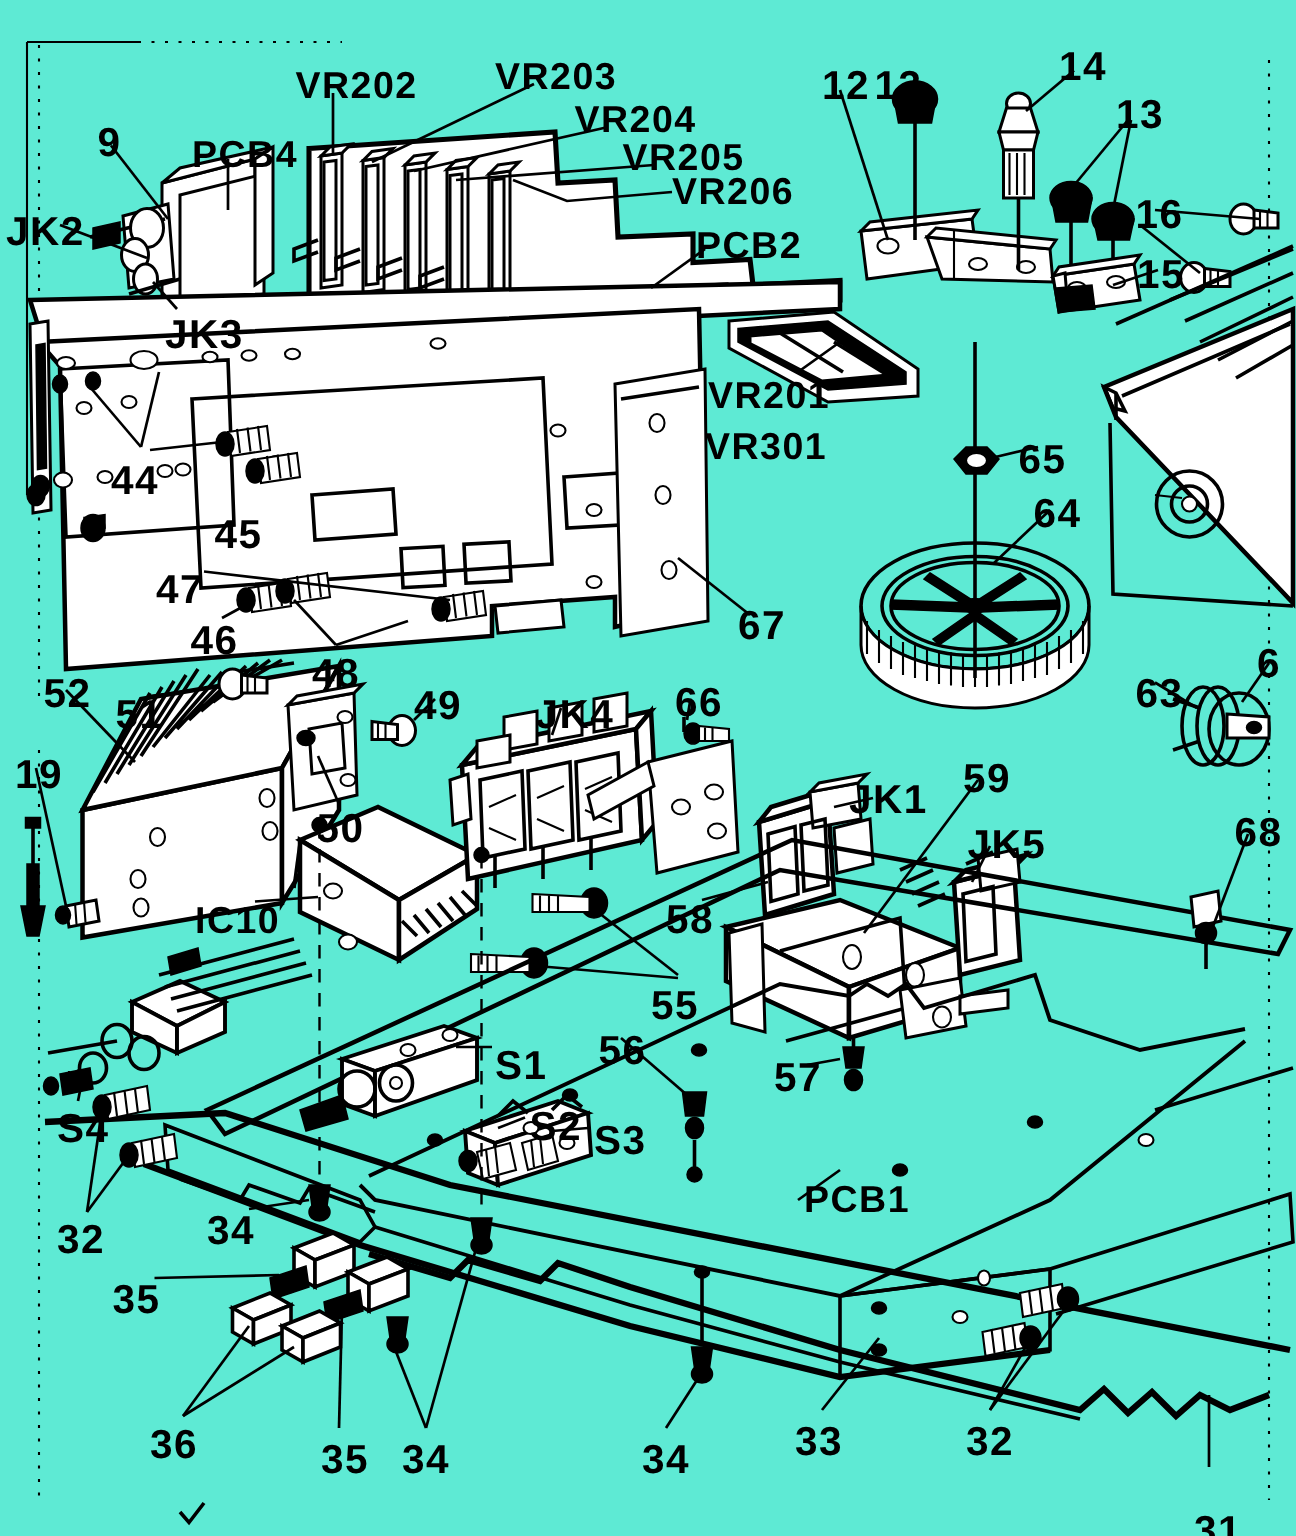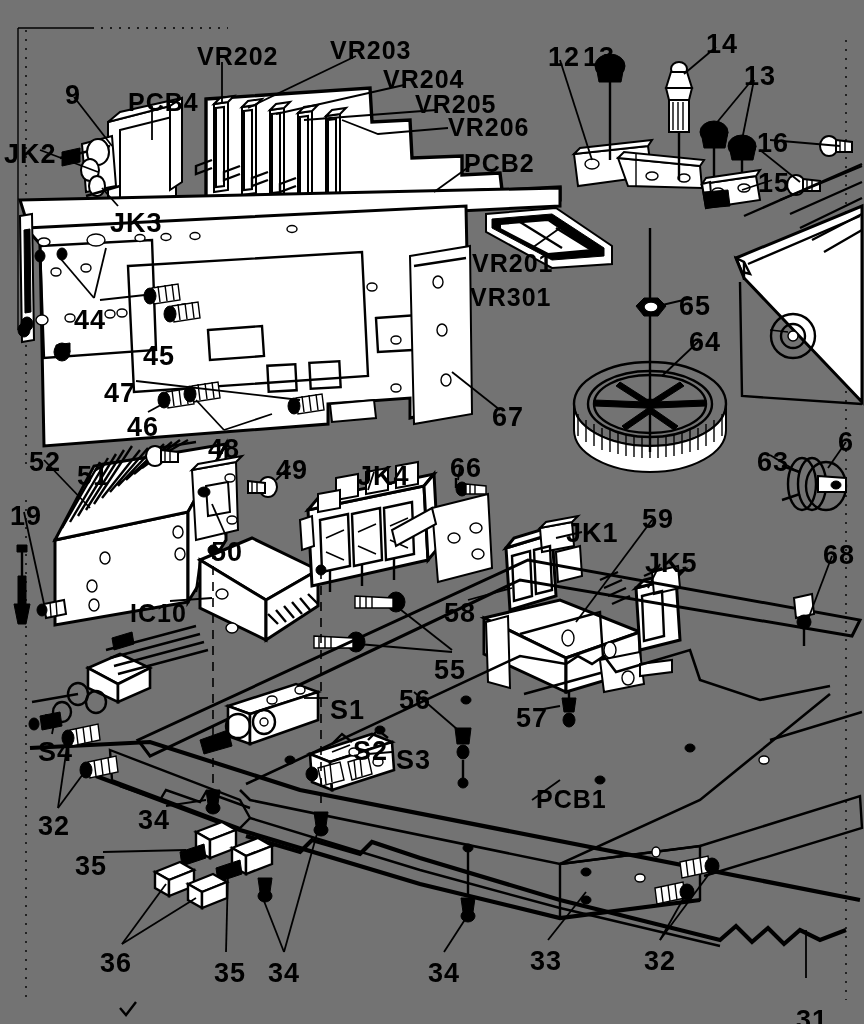--- a/index.html
+++ b/index.html
@@ -1,17 +1,17 @@
 <!DOCTYPE html>
 <html><head>
 <meta charset="utf-8">
 <style>
   html,body{margin:0;padding:0;background:#ffffff;}
   body{width:864px;height:1024px;overflow:hidden;font-family:"Liberation Sans",sans-serif;}
-  #sheet{position:relative;width:864px;height:1024px;background:#737373;}
+  #sheet{position:relative;width:864px;height:1024px;background:#5eead4;}
   #art{position:absolute;left:0;top:0;width:864px;height:1024px;}
   .cal{font-family:"Liberation Sans",sans-serif;font-weight:bold;fill:#000;}
   .lbl{font-size:27px;letter-spacing:1px;}
   .lbl-sm{font-size:25px;letter-spacing:1px;}
   svg{shape-rendering:geometricPrecision;}
   .ln{stroke:#000;fill:none;}
   .thin{stroke-width:1.4;}
   .med{stroke-width:2.4;}
   .thick{stroke-width:4.2;}
   .lead{stroke:#000;stroke-width:1.8;fill:none;}

